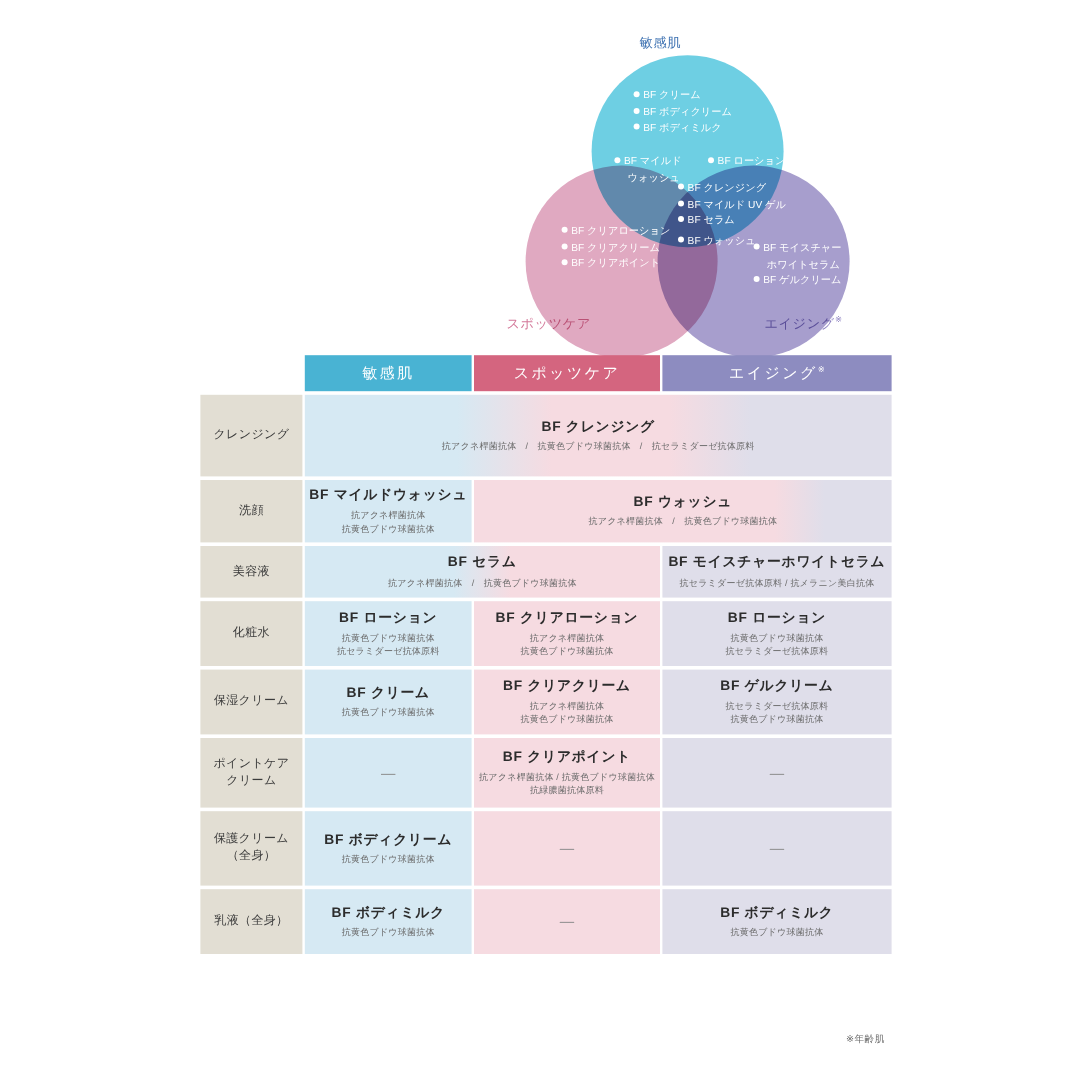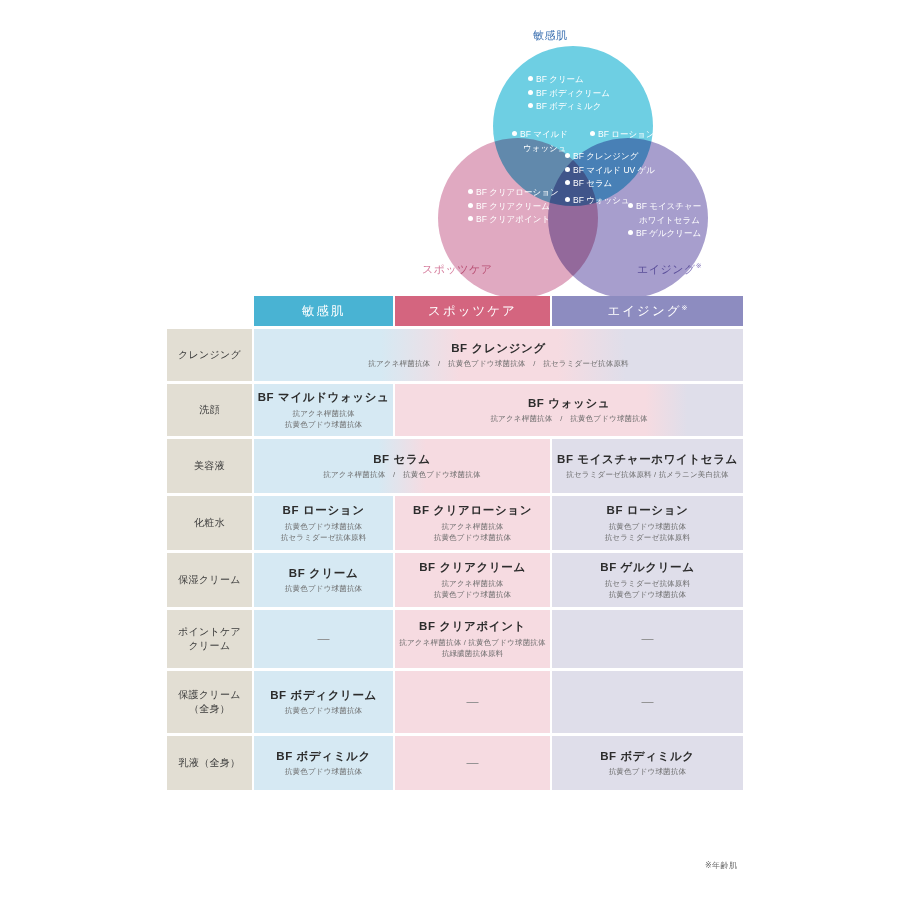--- a/index.html
+++ b/index.html
@@ -146,21 +146,21 @@
 <table id="matrix">
   <thead>
     <tr>
       <th class="corner"></th>
       <th class="colhead h-sensitive"><span>敏感肌</span></th>
       <th class="colhead h-spots"><span>スポッツケア</span></th>
       <th class="colhead h-aging"><span>エイジング</span><span class="sup">※</span></th>
     </tr>
   </thead>
   <tbody id="matrix-body">
-      <tr style="height: 52px;">
+      <tr style="height: 68px;">
         <td class="rowhead">
           <span style="display: block;">クレンジング</span>
         </td>
         <td class="cell bg-span123" colspan="3">
           <span class="pname">BF クレンジング</span>
           <span class="ing">抗アクネ桿菌抗体　/　抗黄色ブドウ球菌抗体　/　抗セラミダーゼ抗体原料</span>
         </td>
       </tr>
       <tr style="height: 52px;">
         <td class="rowhead">
@@ -169,21 +169,21 @@
         <td class="cell bg-sensitive" colspan="1">
           <span class="pname">BF マイルドウォッシュ</span>
           <span class="ing">抗アクネ桿菌抗体</span>
           <span class="ing">抗黄色ブドウ球菌抗体</span>
         </td>
         <td class="cell bg-span23" colspan="2">
           <span class="pname">BF ウォッシュ</span>
           <span class="ing">抗アクネ桿菌抗体　/　抗黄色ブドウ球菌抗体</span>
         </td>
       </tr>
-      <tr style="height: 54px;">
+      <tr style="height: 43px;">
         <td class="rowhead">
           <span style="display: block;">美容液</span>
         </td>
         <td class="cell bg-span12" colspan="2">
           <span class="pname">BF セラム</span>
           <span class="ing">抗アクネ桿菌抗体　/　抗黄色ブドウ球菌抗体</span>
         </td>
         <td class="cell bg-aging" colspan="1">
           <span class="pname">BF モイスチャーホワイトセラム</span>
           <span class="ing">抗セラミダーゼ抗体原料 / 抗メラニン美白抗体</span>

